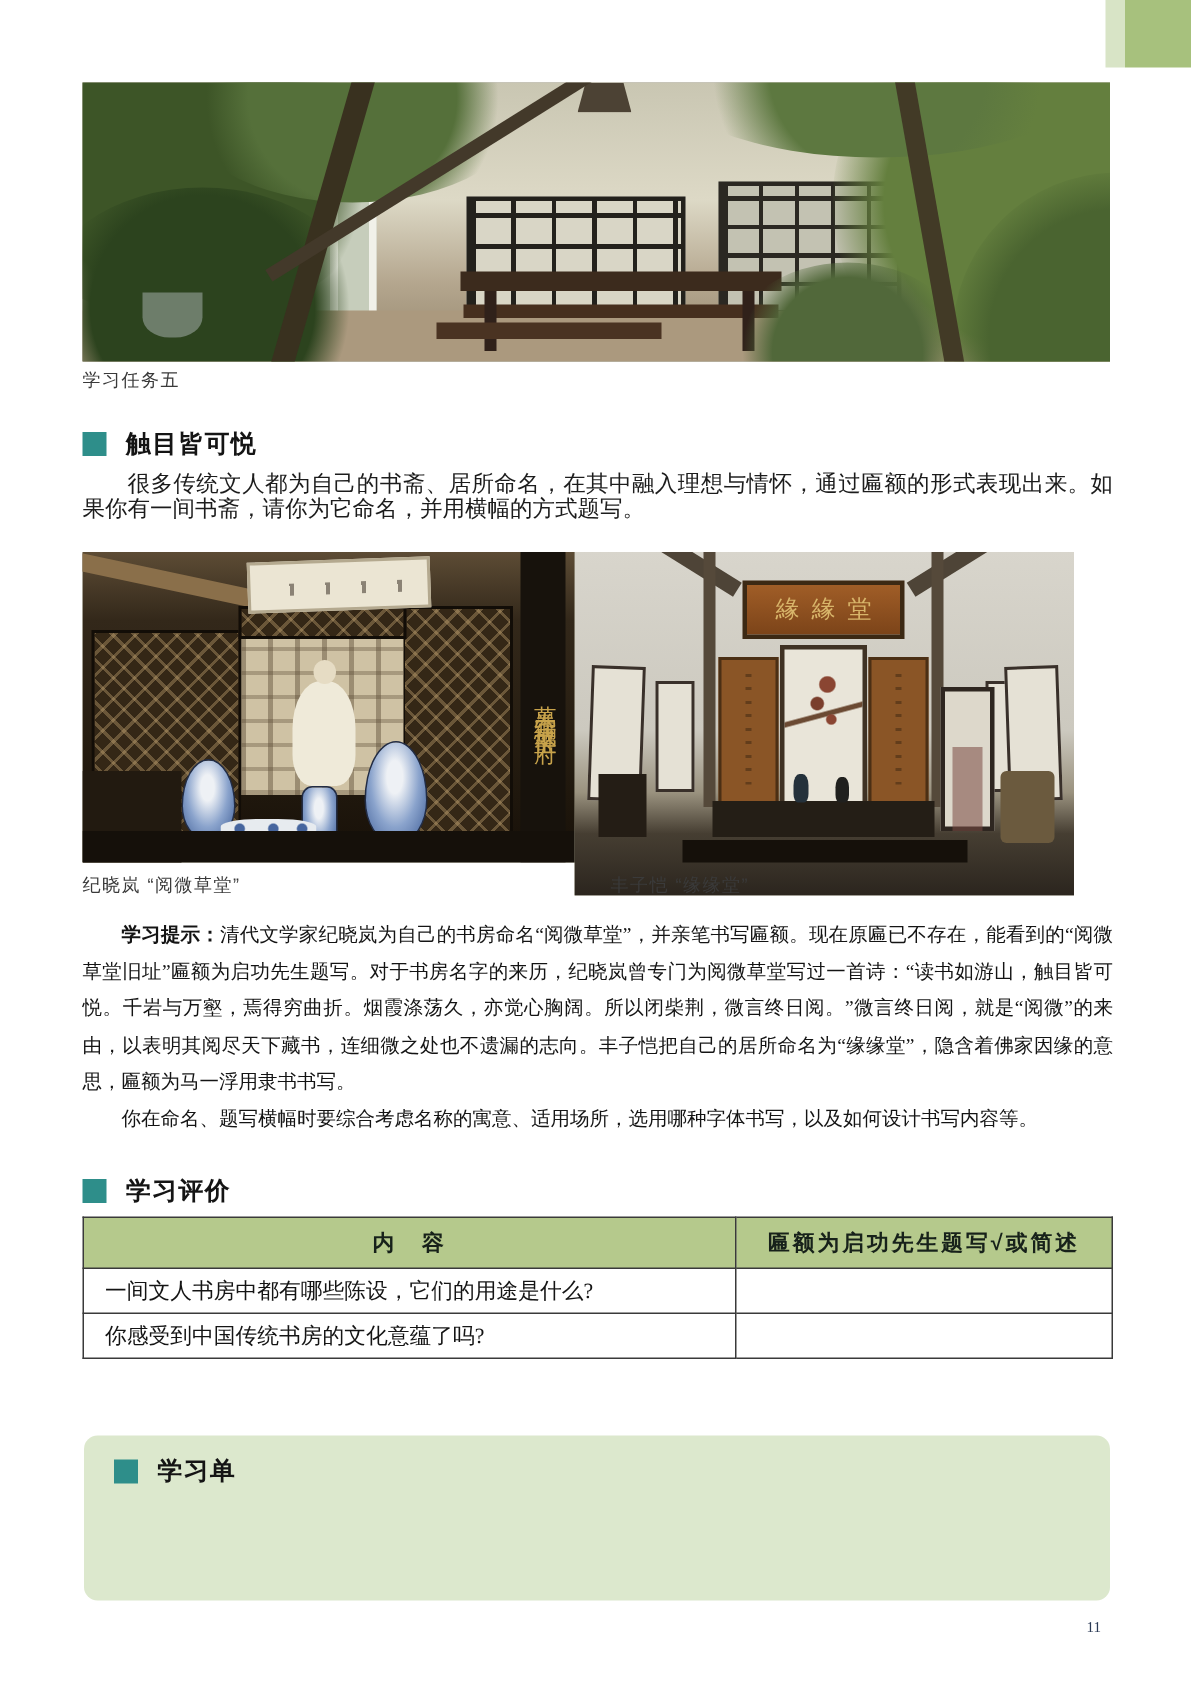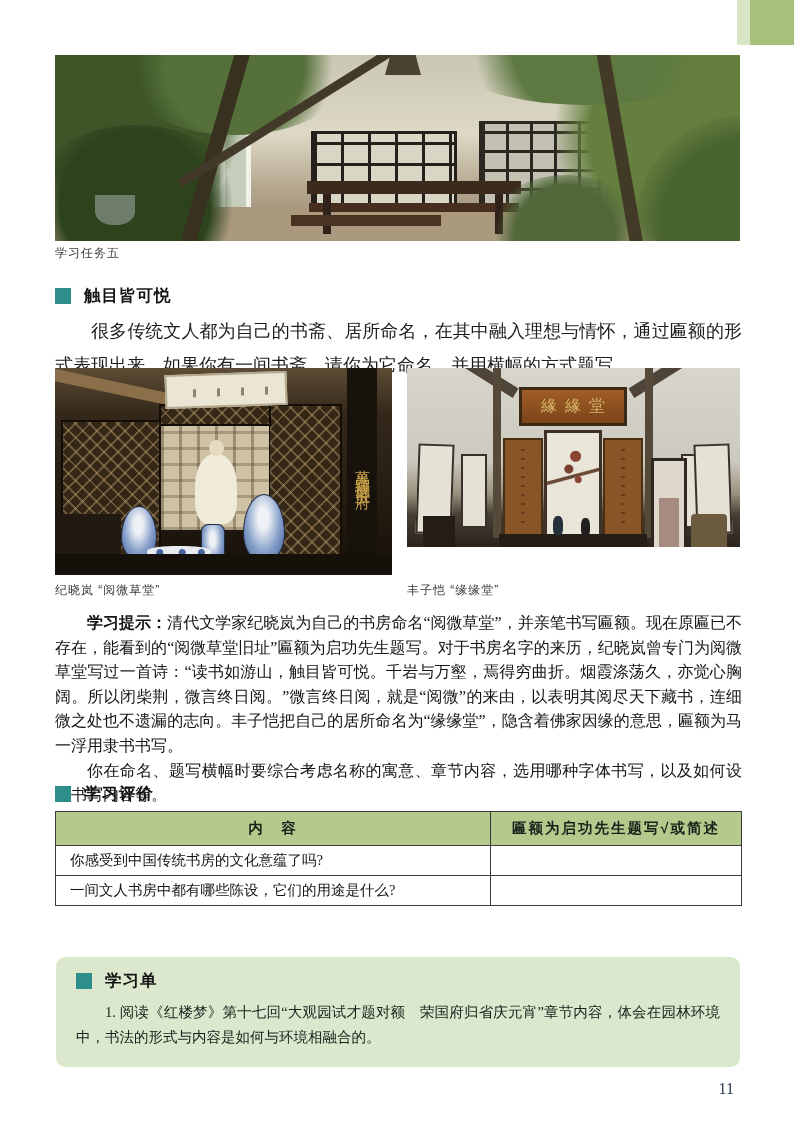--- a/index.html
+++ b/index.html
@@ -17,27 +17,27 @@
   
   .caption { position:absolute; font-size:12px; color:#3a3a3a; letter-spacing:1px; }
   .section-heading {
     position:absolute; display:flex; align-items:center; gap:13px;
     font-size:16.5px; font-weight:bold; color:#141414; letter-spacing:1px;
   }
   .marker { width:16px; height:16px; background:#2e8e8a; flex:none; }
 
   .para-task {
     position:absolute; left:55px; top:314px; width:687px;
-    font-size:18px; line-height:34px; text-indent:2em; text-align:justify;
+    font-size:15px; line-height:17px; text-indent:2em; text-align:justify;
     font-family:"Liberation Sans", sans-serif; color:#1c1c1c;
   }
   .hint {
     position:absolute; left:55px; top:611px; width:687px;
     font-family:"Liberation Serif","DejaVu Serif", serif;
-    font-size:16px; line-height:24.6px; text-align:justify; color:#141414;
+    font-size:13px; line-height:24.6px; text-align:justify; color:#141414;
   }
   .hint p { text-indent:2em; }
   .hint .hint-label { font-weight:bold; }
 
   
   .eval-table {
     position:absolute; left:55px; top:811px; width:687px;
     border-collapse:collapse; table-layout:fixed;padding-left:12px;
   }
   .eval-table th, .eval-table td { border:1.5px solid #3a3a3a; }
@@ -56,30 +56,30 @@
     position:absolute; left:56px; top:957px; width:684px; min-height:110px;
     background:#dce8cd; border-radius:9px; padding:13px 20px 14px 20px;
   }
   .worksheet .section-heading { position:static; margin-bottom:8px; }
   .worksheet-item {
     font-family:"Liberation Serif","DejaVu Serif", serif;
     font-size:14.5px; line-height:25px; text-indent:2em; text-align:justify; color:#16201a;
   }
 
   .page-number {
-    position:absolute; top:1080px; right:60px; font-size:16px;
+    position:absolute; top:1080px; right:60px; font-size:10px;
     font-family:"Liberation Serif", serif; color:#2b3a55;
   }
 
   
   .photo { position:absolute; overflow:hidden; background:#8e8a76; }
   .photo * { position:absolute; }
   .photo1 { left:55px; top:55px;  width:685px; height:186px; }
   .photo2 { left:55px; top:368px; width:337px; height:207px; }
-  .photo3 { left:407px; top:368px; width:333px; height:179px; }
+  .photo3 { left:383px; top:368px; width:333px; height:229px; }
 
   
   .pc-bg { inset:0; background:linear-gradient(180deg,#c9c6b2 0%,#ddd9c6 42%,#b4a68e 72%,#93856c 100%); }
   .pc-door { left:88px; top:6px; width:108px; height:172px; border:5px solid #f1f1e9;
     background:repeating-linear-gradient(90deg,#eff0e7 0 5px,#c6cdbb 5px 36px),#c6cdbb; }
   .pc-window { left:256px; top:76px; width:146px; height:80px; border:3px solid #23211c;
     background:repeating-linear-gradient(90deg,#23211c 0 3px,transparent 3px 27px),
                repeating-linear-gradient(0deg,#23211c 0 3px,transparent 3px 21px),#d9d6c6; }
   .pc-window2 { left:424px; top:66px; width:122px; height:92px; border:3px solid #2b2822;
     background:repeating-linear-gradient(90deg,#2b2822 0 3px,transparent 3px 24px),
@@ -254,50 +254,49 @@
     <div class="ph-chair-l"></div>
     <div class="ph-chair-r"></div>
     <div class="ph-table-front"></div>
   </figure>
 
   <div class="caption" style="left:55px; top:582px;">纪晓岚 “阅微草堂”</div>
   <div class="caption" style="left:407px; top:582px;">丰子恺 “缘缘堂”</div>
 
   <div class="hint">
     <p><span class="hint-label">学习提示：</span><span>清代文学家纪晓岚为自己的书房命名“阅微草堂”，并亲笔书写匾额。现在原匾已不存在，能看到的“阅微草堂旧址”匾额为启功先生题写。对于书房名字的来历，纪晓岚曾专门为阅微草堂写过一首诗：“读书如游山，触目皆可悦。千岩与万壑，焉得穷曲折。烟霞涤荡久，亦觉心胸阔。所以闭柴荆，微言终日阅。”微言终日阅，就是“阅微”的来由，以表明其阅尽天下藏书，连细微之处也不遗漏的志向。丰子恺把自己的居所命名为“缘缘堂”，隐含着佛家因缘的意思，匾额为马一浮用隶书书写。</span></p>
-    <p>你在命名、题写横幅时要综合考虑名称的寓意、章节内容，选用哪种字体书写，以及如何设计书写内容等。</p>
+    <p>你在命名、题写横幅时要综合考虑名称的寓意、适用场所，选用哪种字体书写，以及如何设计书写内容等。</p>
   </div>
 
   <div class="section-heading" style="left:55px; top:783px;">
     <span class="marker"></span>
     <span>学习评价</span>
   </div>
 
   <table class="eval-table">
     <thead>
       <tr>
         <th class="col-content">内　容</th>
         <th>匾额为启功先生题写√或简述</th>
       </tr>
     </thead>
     <tbody>
       <tr>
-        <td>你感受到中国传统书房的文化意蕴了吗?</td>
+        <td>一间文人书房中都有哪些陈设，它们的用途是什么?</td>
         <td></td>
       </tr>
       <tr>
-        <td>一间文人书房中都有哪些陈设，它们的用途是什么?</td>
+        <td>你感受到中国传统书房的文化意蕴了吗?</td>
         <td></td>
       </tr>
     </tbody>
   </table>
 
   <div class="worksheet">
     <div class="section-heading">
       <span class="marker"></span>
       <span>学习单</span>
     </div>
-    <p class="worksheet-item">1. 阅读《红楼梦》第十七回“大观园试才题对额　荣国府归省庆元宵”章节内容，体会在园林环境中，书法的形式与内容是如何与环境相融合的。</p>
   </div>
 
   <div class="page-number">11</div>
 
 </div>
 
 </body></html>

